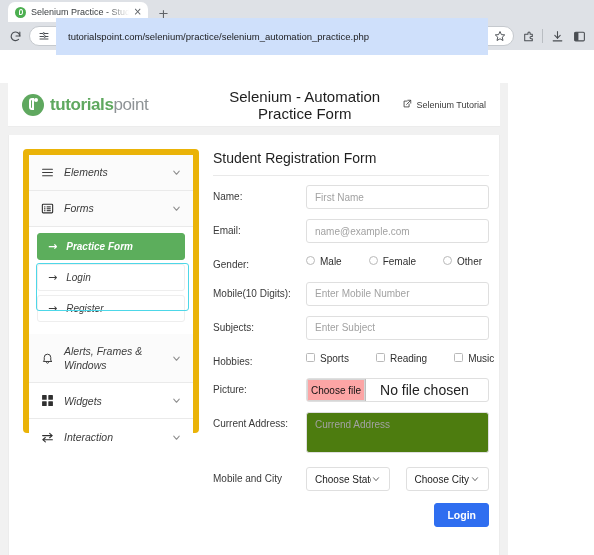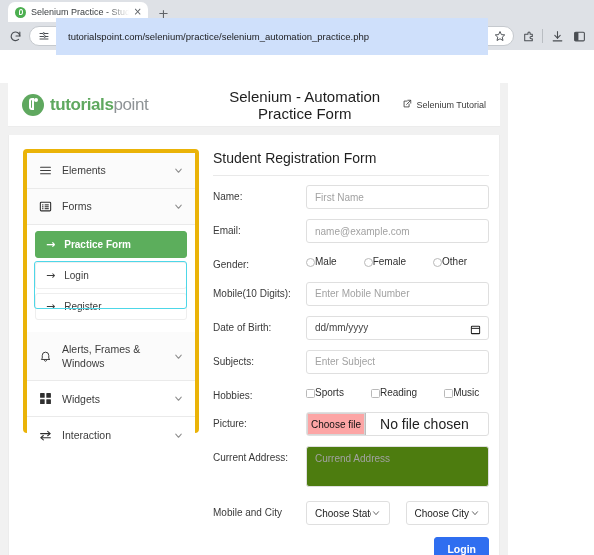--- a/index.html
+++ b/index.html
@@ -170,26 +170,27 @@
     padding: 14px 10px 0 14px;
     gap: 14px;
     border: 1px solid #ececec;
     border-top: 0;
   }
 
   
   #sidebar {
     width: 176px;
     flex: 0 0 auto;
-    border: 4px solid #eab308;
+    border: 6px solid #eab308;
     border-radius: 4px;
     background: #a3a3a3;
     height: 284px;
     overflow: visible;
     position: relative;
+    font-style: italic;
   }
   .nav-group {
     display: flex; align-items: center;
     gap: 10px;
     padding: 10px 11px;
     border-bottom: 1px solid #eaeaea;
     background: #fbfbfb;
     cursor: pointer;
     min-height: 36px;
   }
@@ -267,21 +268,21 @@
     color: #111;
     padding: 0 8px;
     background: #fff;
     font-family: "Liberation Sans", sans-serif;
     outline: none;
   }
   .inp::placeholder { color: #a2a2a2; }
 
   .opt-row { display: flex; align-items: center; padding-top: 3px; }
   .opt {
-    display: flex; align-items: flex-end; gap: 0;
+    display: flex; align-items: flex-start; gap: 5px;
     font-size: 10px; color: #2f2f2f;
     margin-right: 27px; cursor: pointer;
   }
   .radio-box {
     width: 9px; height: 9px; border-radius: 50%;
     border: 1px solid #b9b9b9; background: #fff; flex: 0 0 auto;
   }
   .check-box {
     width: 9px; height: 9px; border-radius: 1.5px;
     border: 1px solid #b9b9b9; background: #fff; flex: 0 0 auto;
@@ -588,32 +589,20 @@
         </div>
       </div>
 
       <div class="frow">
         <label class="flabel">Mobile(10 Digits):</label>
         <div class="fctl">
           <input class="inp" placeholder="Enter Mobile Number" style="">
         </div>
       </div>
 
-      <div class="frow">
-        <label class="flabel">Date of Birth:</label>
-        <div class="fctl date-wrap">
-          <input class="inp" readonly="" value="dd/mm/yyyy" style="">
-          <span class="cal-ico">
-            <svg width="11" height="11" viewBox="0 0 24 24" fill="none" stroke="#222" stroke-width="2.2">
-              <rect x="3" y="5" width="18" height="16" rx="1.5"></rect>
-                <line x1="3" y1="9.5" x2="21" y2="9.5"></line>
-            </svg>
-          </span>
-        </div>
-      </div>
 
       <div class="frow">
         <label class="flabel">Subjects:</label>
         <div class="fctl">
           <input class="inp" placeholder="Enter Subject" style="">
         </div>
       </div>
 
       <div class="frow">
         <label class="flabel">Hobbies:</label>

